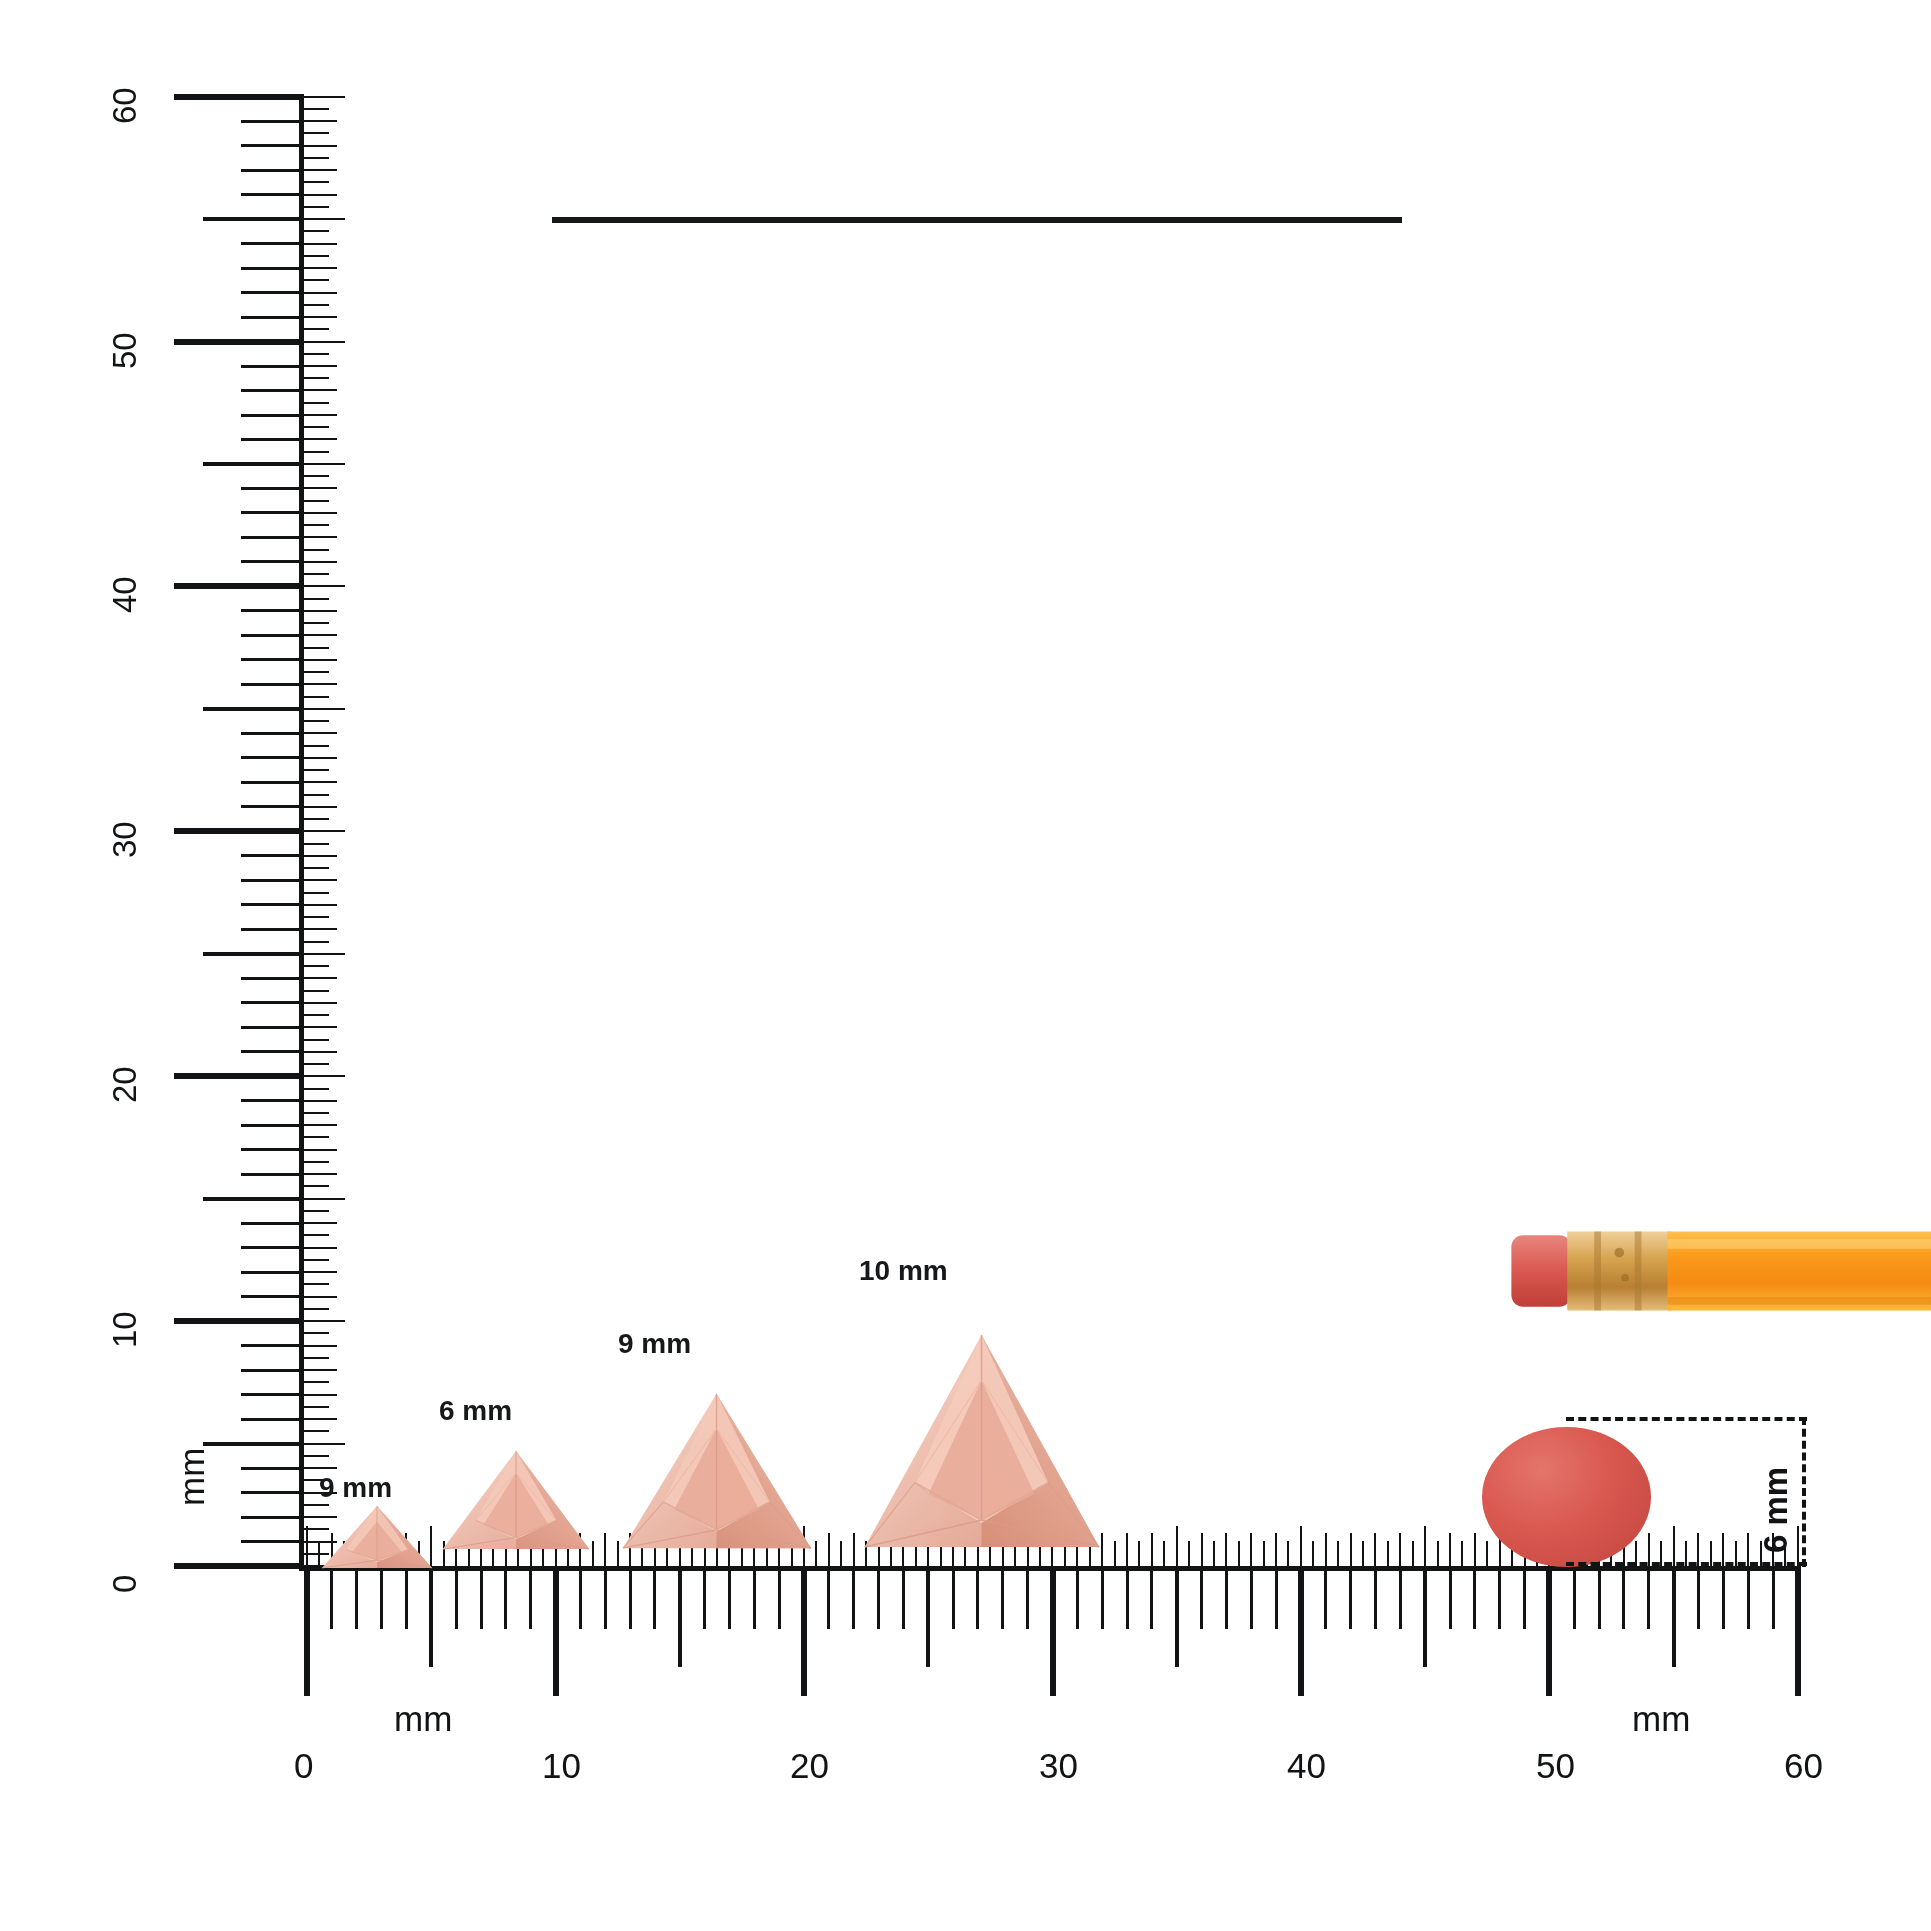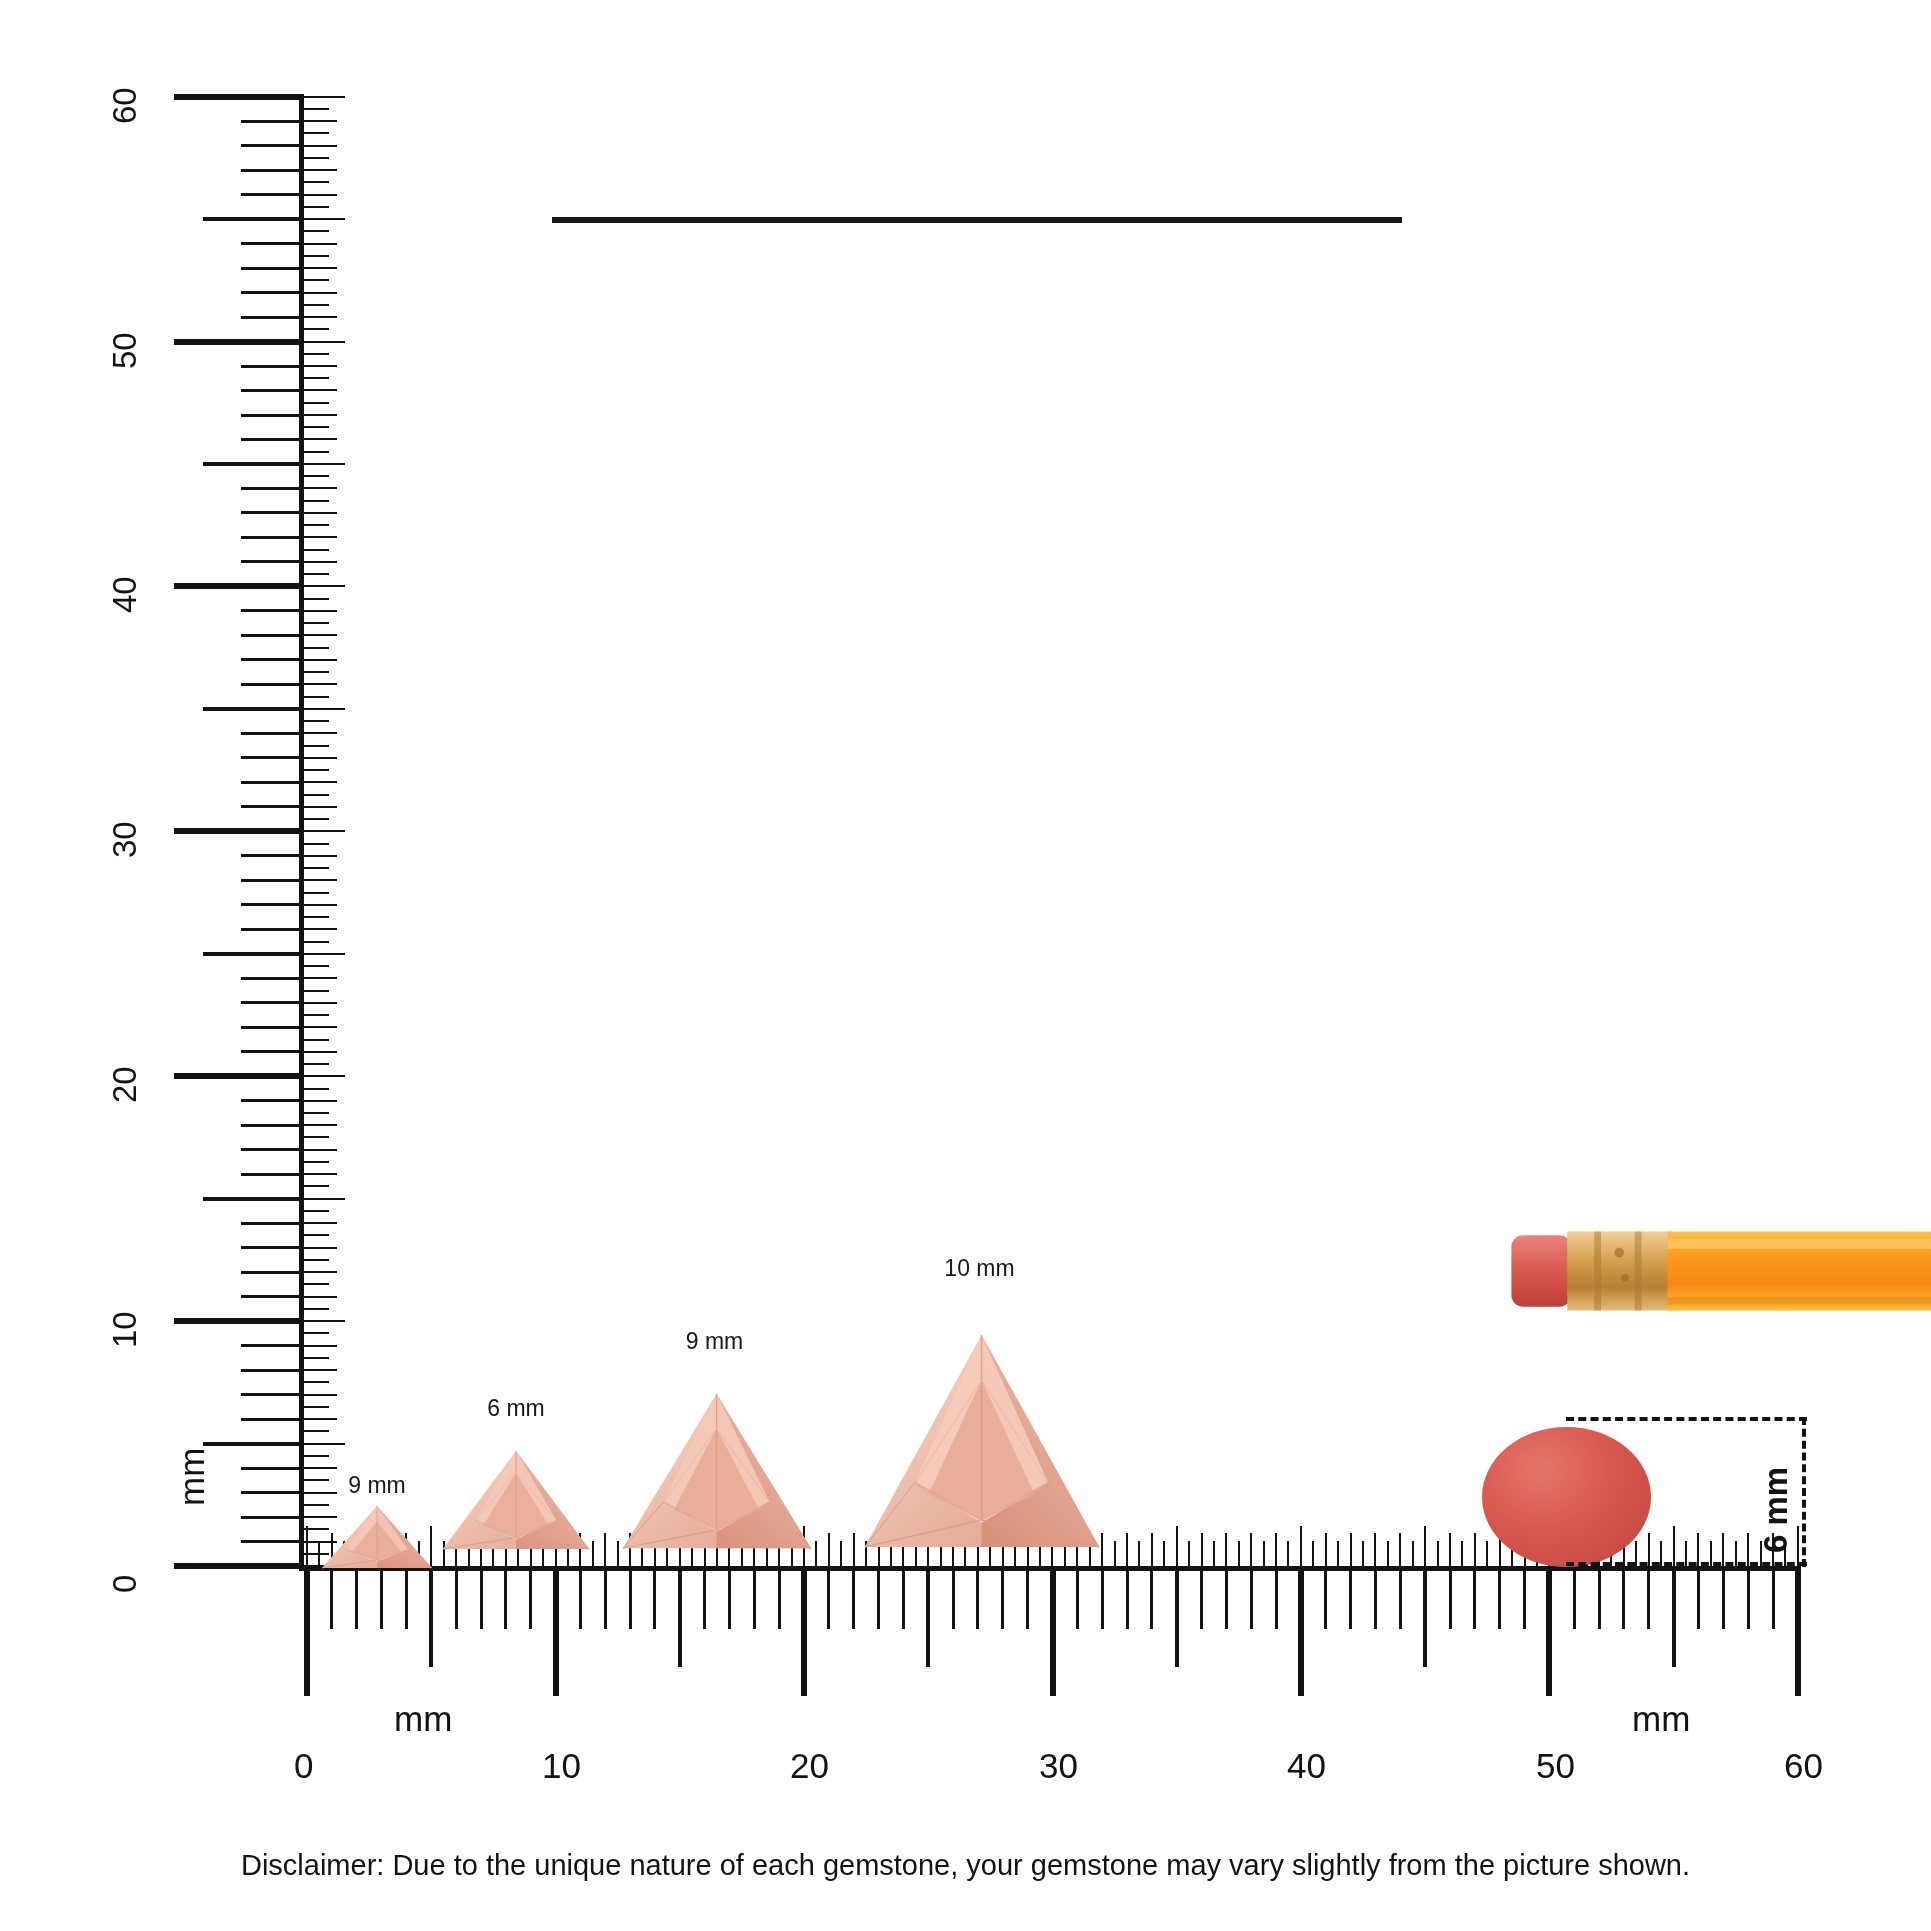--- a/index.html
+++ b/index.html
@@ -67,25 +67,25 @@
     color:#111315;
     transform:rotate(-90deg);
     transform-origin:left top;
     white-space:nowrap;
   }
 
   
   .gem{position:absolute;}
   .gem-label{
     position:absolute;
-    font-size:23px;
-    font-weight:400;
+    font-size:28px;
+    font-weight:700;
     color:#17181a;
     white-space:nowrap;
-    text-align:center;
+    text-align:left;
   }
 
   
   .pencil-wrap{position:absolute;left:1511px;top:1218px;width:444px;height:106px;}
 
   
   .eraser{
     position:absolute;
     left:1482px;top:1427px;
     width:169px;height:140px;
@@ -641,16 +641,15 @@
       <rect x="162" y="82" width="298" height="8" fill="#d97a0c" opacity="0.4"></rect>
     </svg>
   </div>
 
   <div class="eraser"></div>
   <div class="dash-line dash-h" style="left:1566px;top:1417px;width:241px;"></div>
   <div class="dash-line dash-h" style="left:1566px;top:1562px;width:241px;"></div>
   <div class="dash-line dash-v" style="left:1802px;top:1417px;height:150px;"></div>
   <div class="eraser-label" style="left:1757px;top:1553px;">6 mm</div>
 
-  <div class="disclaimer">Disclaimer: Due to the unique nature of each gemstone, your gemstone may vary slightly from the picture shown.</div>
 
 </div>
 
 
 </body></html>

